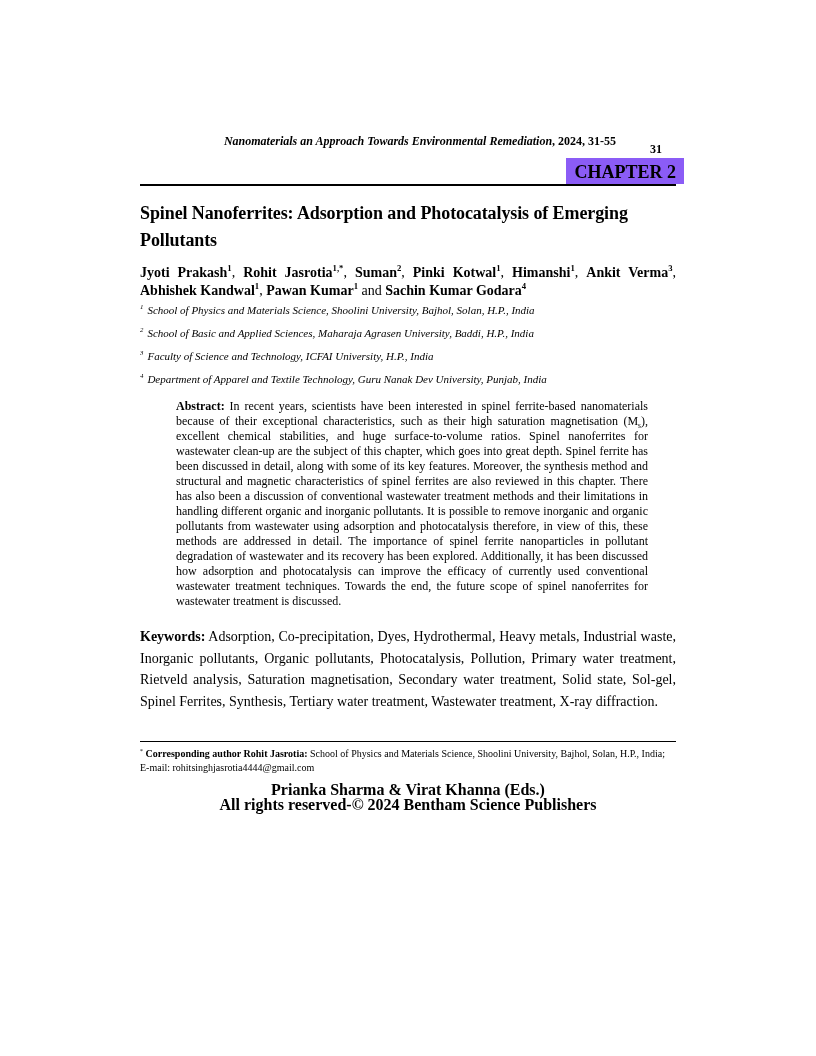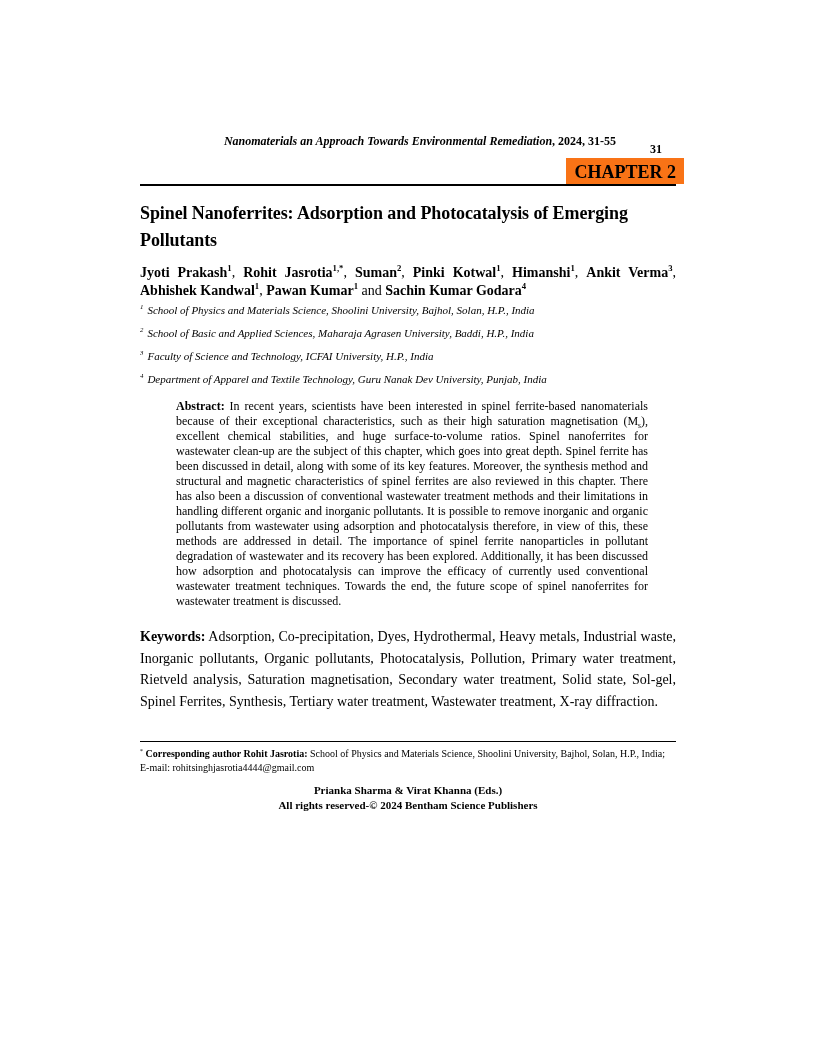--- a/index.html
+++ b/index.html
@@ -36,21 +36,21 @@
 
   
   .chapter-bar {
     margin-top: 10px;
     border-bottom: 2px solid #000;
     text-align: right;
     height: 26px;
   }
   .chapter-label {
     display: inline-block;
-    background: #f97316;
+    background: #8b5cf6;
     font-weight: bold;
     font-size: 18px;
     line-height: 24px;
     padding: 2px 8px 0 8px;
     margin-right: -8px;
   }
 
   
   .chapter-title {
     margin: 14px 0 0 0;
@@ -104,21 +104,21 @@
     font-size: 10px;
     line-height: 13.5px;
     text-align: left;
   }
 
   
   .page-footer {
     margin-top: 9px;
     text-align: center;
     font-weight: bold;
-    font-size: 11px;
+    font-size: 16px;
     line-height: 14.5px;
   }
 </style>
 </head>
 <body>
 
 <div class="page">
 
   <div class="running-head"><span class="rh-journal">Nanomaterials an Approach Towards Environmental Remediation</span><span class="rh-suffix">, 2024, 31-55</span><span class="rh-page">31</span></div>
 

